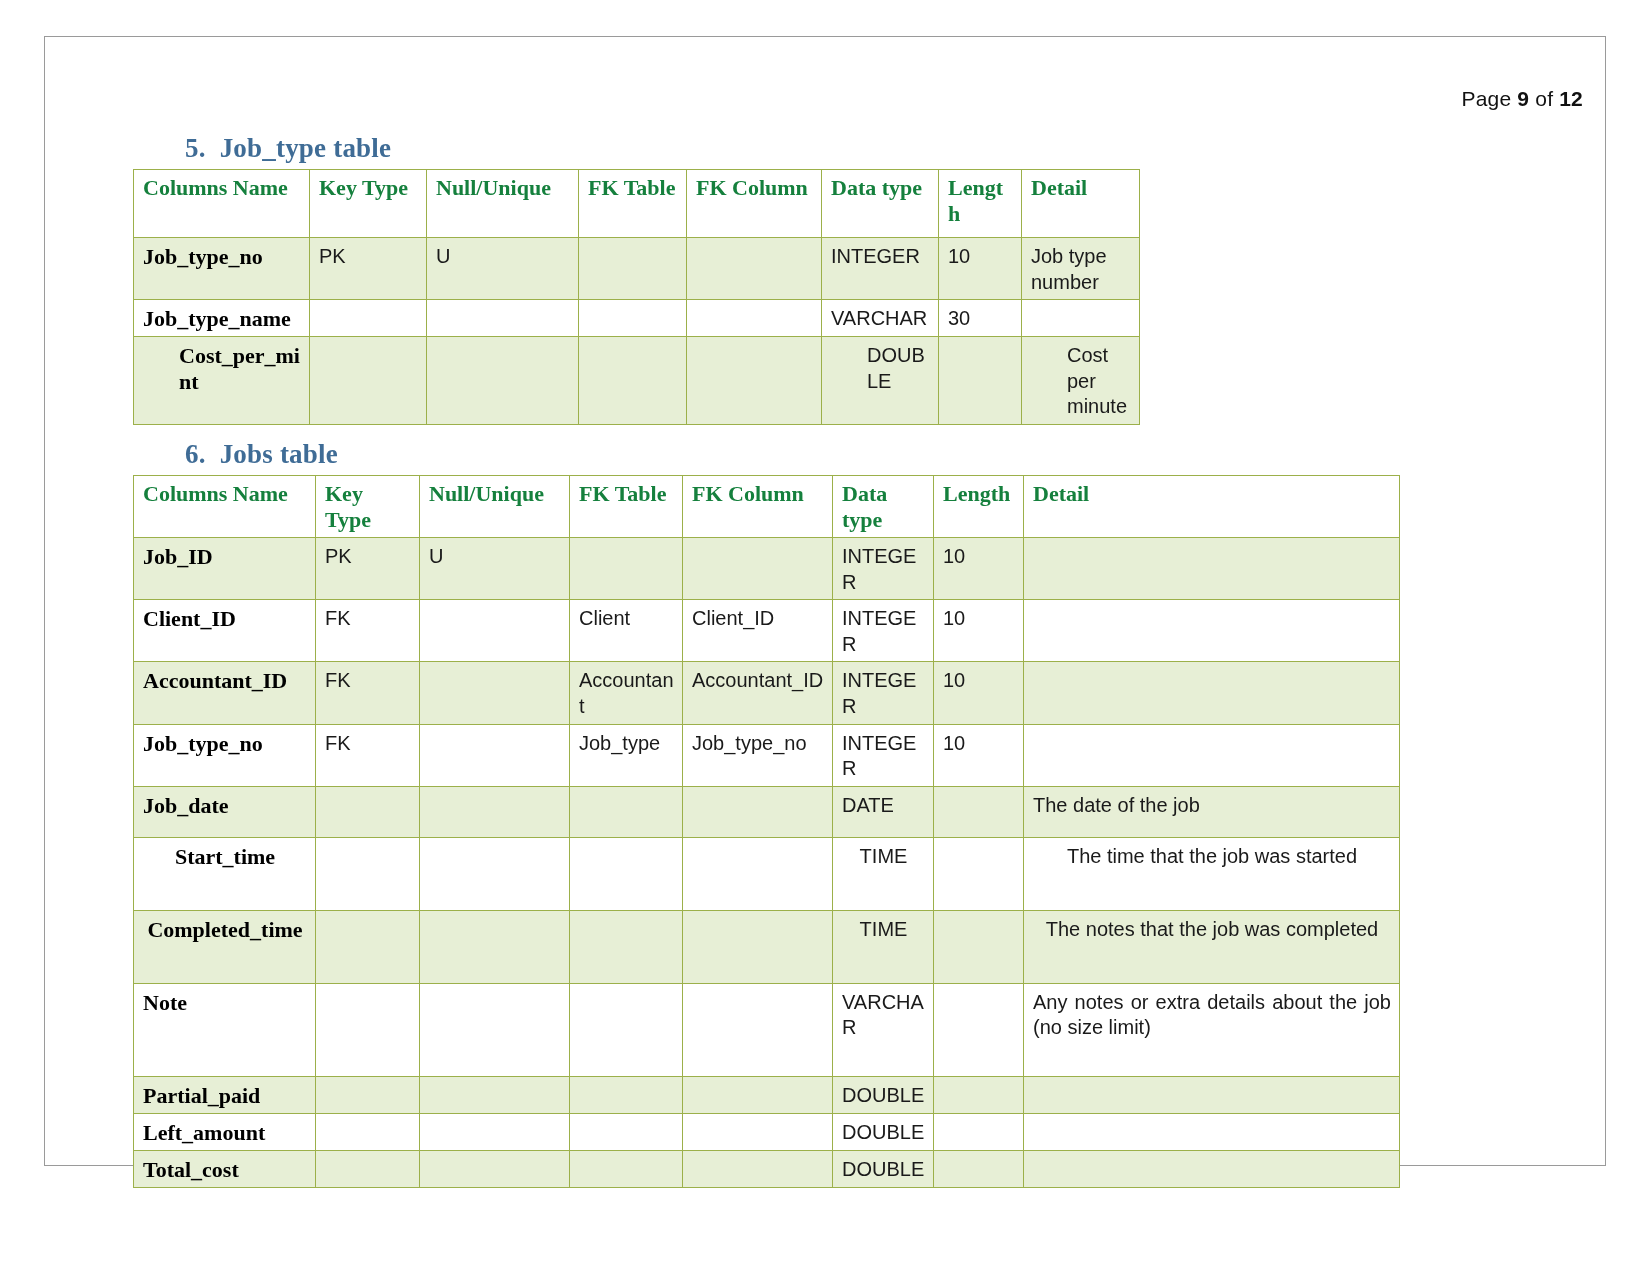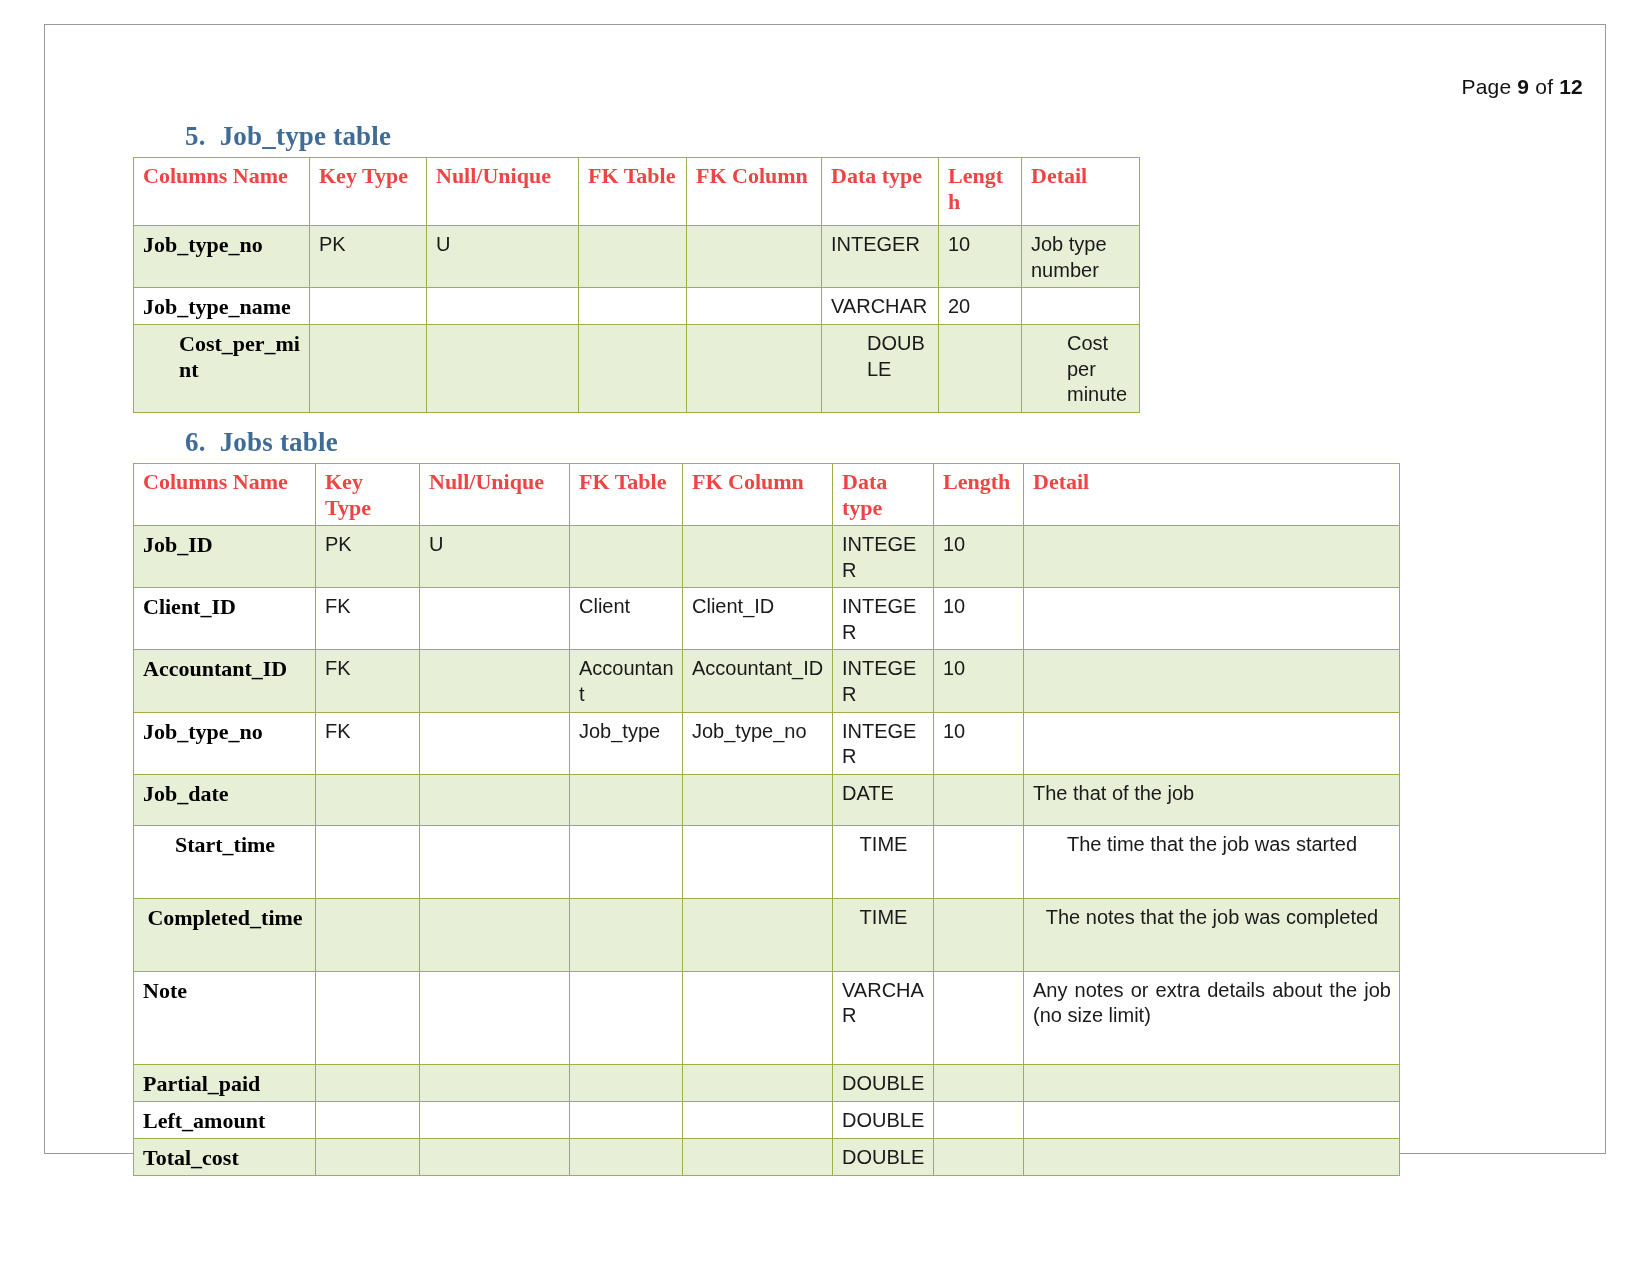--- a/index.html
+++ b/index.html
@@ -10,21 +10,21 @@
   body {
     width: 1650px;
     height: 1275px;
     font-family: "Liberation Sans", sans-serif;
     -webkit-font-smoothing: antialiased;
   }
 
   .page {
     position: absolute;
     left: 44px;
-    top: 24px;
+    top: 36px;
     width: 1562px;
     height: 1130px;
     border: 1px solid #9a9a9a;
     background: #ffffff;
     box-sizing: border-box;
   }
 
   .page-inner {
     position: relative;
     width: 100%;
@@ -72,21 +72,21 @@
     font-size: 20px;
     line-height: 1.28;
     color: #1a1a1a;
     word-wrap: break-word;
     overflow-wrap: break-word;
   }
   .tbl td.hdr {
     font-family: "Liberation Serif", serif;
     font-weight: bold;
     font-size: 22px;
-    color: #ef4444;
+    color: #15803d;
     background: #ffffff;
     line-height: 1.18;
     padding-top: 5px;
   }
   .tbl td.name {
     font-family: "Liberation Serif", serif;
     font-weight: bold;
     font-size: 22px;
     color: #000000;
     line-height: 1.18;
@@ -160,21 +160,21 @@
         <td>10</td>
         <td>Job type number</td>
       </tr>
       <tr class="plain r2">
         <td class="name">Job_type_name</td>
         <td></td>
         <td></td>
         <td></td>
         <td></td>
         <td>VARCHAR</td>
-        <td>20</td>
+        <td>30</td>
         <td></td>
       </tr>
       <tr class="shade r3">
         <td class="name">Cost_per_mint</td>
         <td></td>
         <td></td>
         <td></td>
         <td></td>
         <td>DOUBLE</td>
         <td></td>
@@ -255,21 +255,21 @@
       </tr>
 
       <tr class="shade h40">
         <td class="name">Job_date</td>
         <td></td>
         <td></td>
         <td></td>
         <td></td>
         <td>DATE</td>
         <td></td>
-        <td>The that of the job</td>
+        <td>The date of the job</td>
       </tr>
 
       <tr class="plain h62">
         <td class="name">Start_time</td>
         <td></td>
         <td></td>
         <td></td>
         <td></td>
         <td>TIME</td>
         <td></td>

